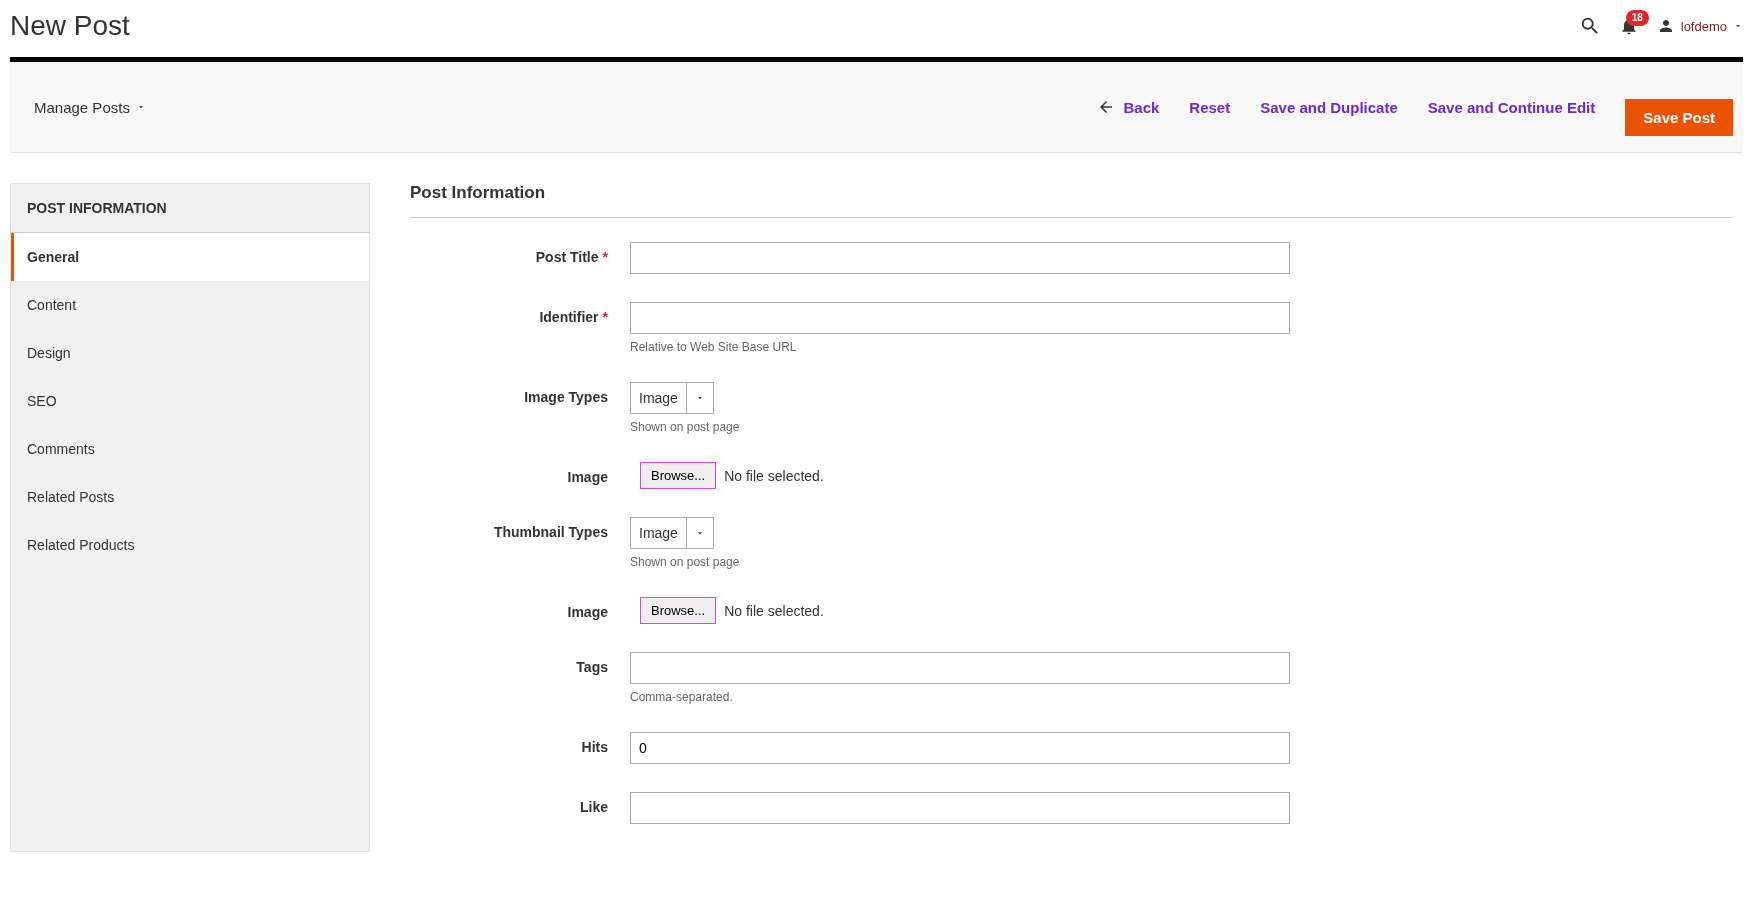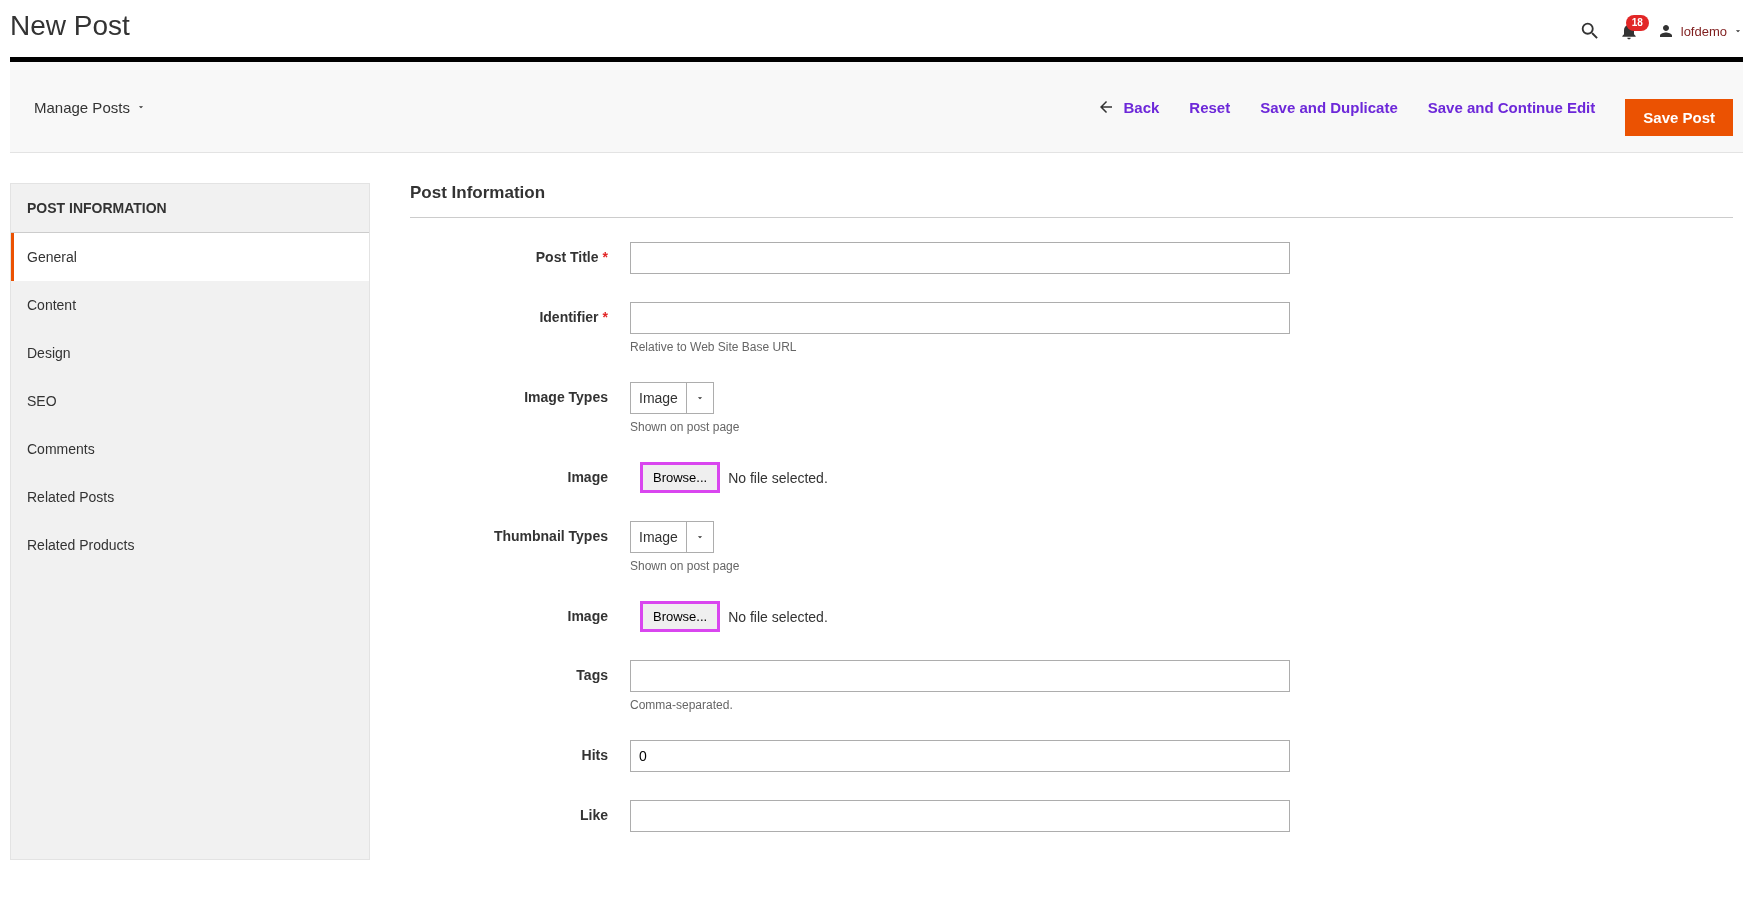--- a/index.html
+++ b/index.html
@@ -9,21 +9,21 @@
       font-family: 'Helvetica Neue', Arial, sans-serif;
     }
     body {
       background: #fff;
       color: #333;
       font-size: 14px;
     }
     .header {
       display: flex;
       justify-content: space-between;
-      align-items: flex-end;
+      align-items: center;
       padding: 10px 10px 15px 10px;
     }
     .page-title {
       font-size: 28px;
       font-weight: 400;
       color: #333;
     }
     .header-actions {
       display: flex;
       align-items: center;
@@ -117,21 +117,21 @@
     .sidebar-item {
       padding: 16px 16px;
       font-size: 14px;
       cursor: pointer;
       background: #f1f1f1;
       color: #333;
     }
     .sidebar-item.active {
       background: #fff;
       border-left: 3px solid #eb5202;
-      font-weight: 400;
+      font-weight: 700;
       padding-left: 13px;
     }
     .form-area {
       flex: 1;
       padding-right: 10px;
     }
     .form-title {
       font-size: 17px;
       font-weight: 600;
       color: #333;
@@ -192,21 +192,21 @@
       display: inline-flex;
       align-items: center;
     }
     .file-input-wrap {
       display: flex;
       align-items: center;
       gap: 8px;
     }
     .browse-btn {
       background: #efefef;
-      border: 3px solid #d946ef;
+      border: 1px solid #d946ef;
       padding: 5px 10px;
       font-size: 13px;
       cursor: pointer;
     }
     .file-status {
       font-size: 14px;
       color: #333;
     }
     svg {
       fill: #333;

